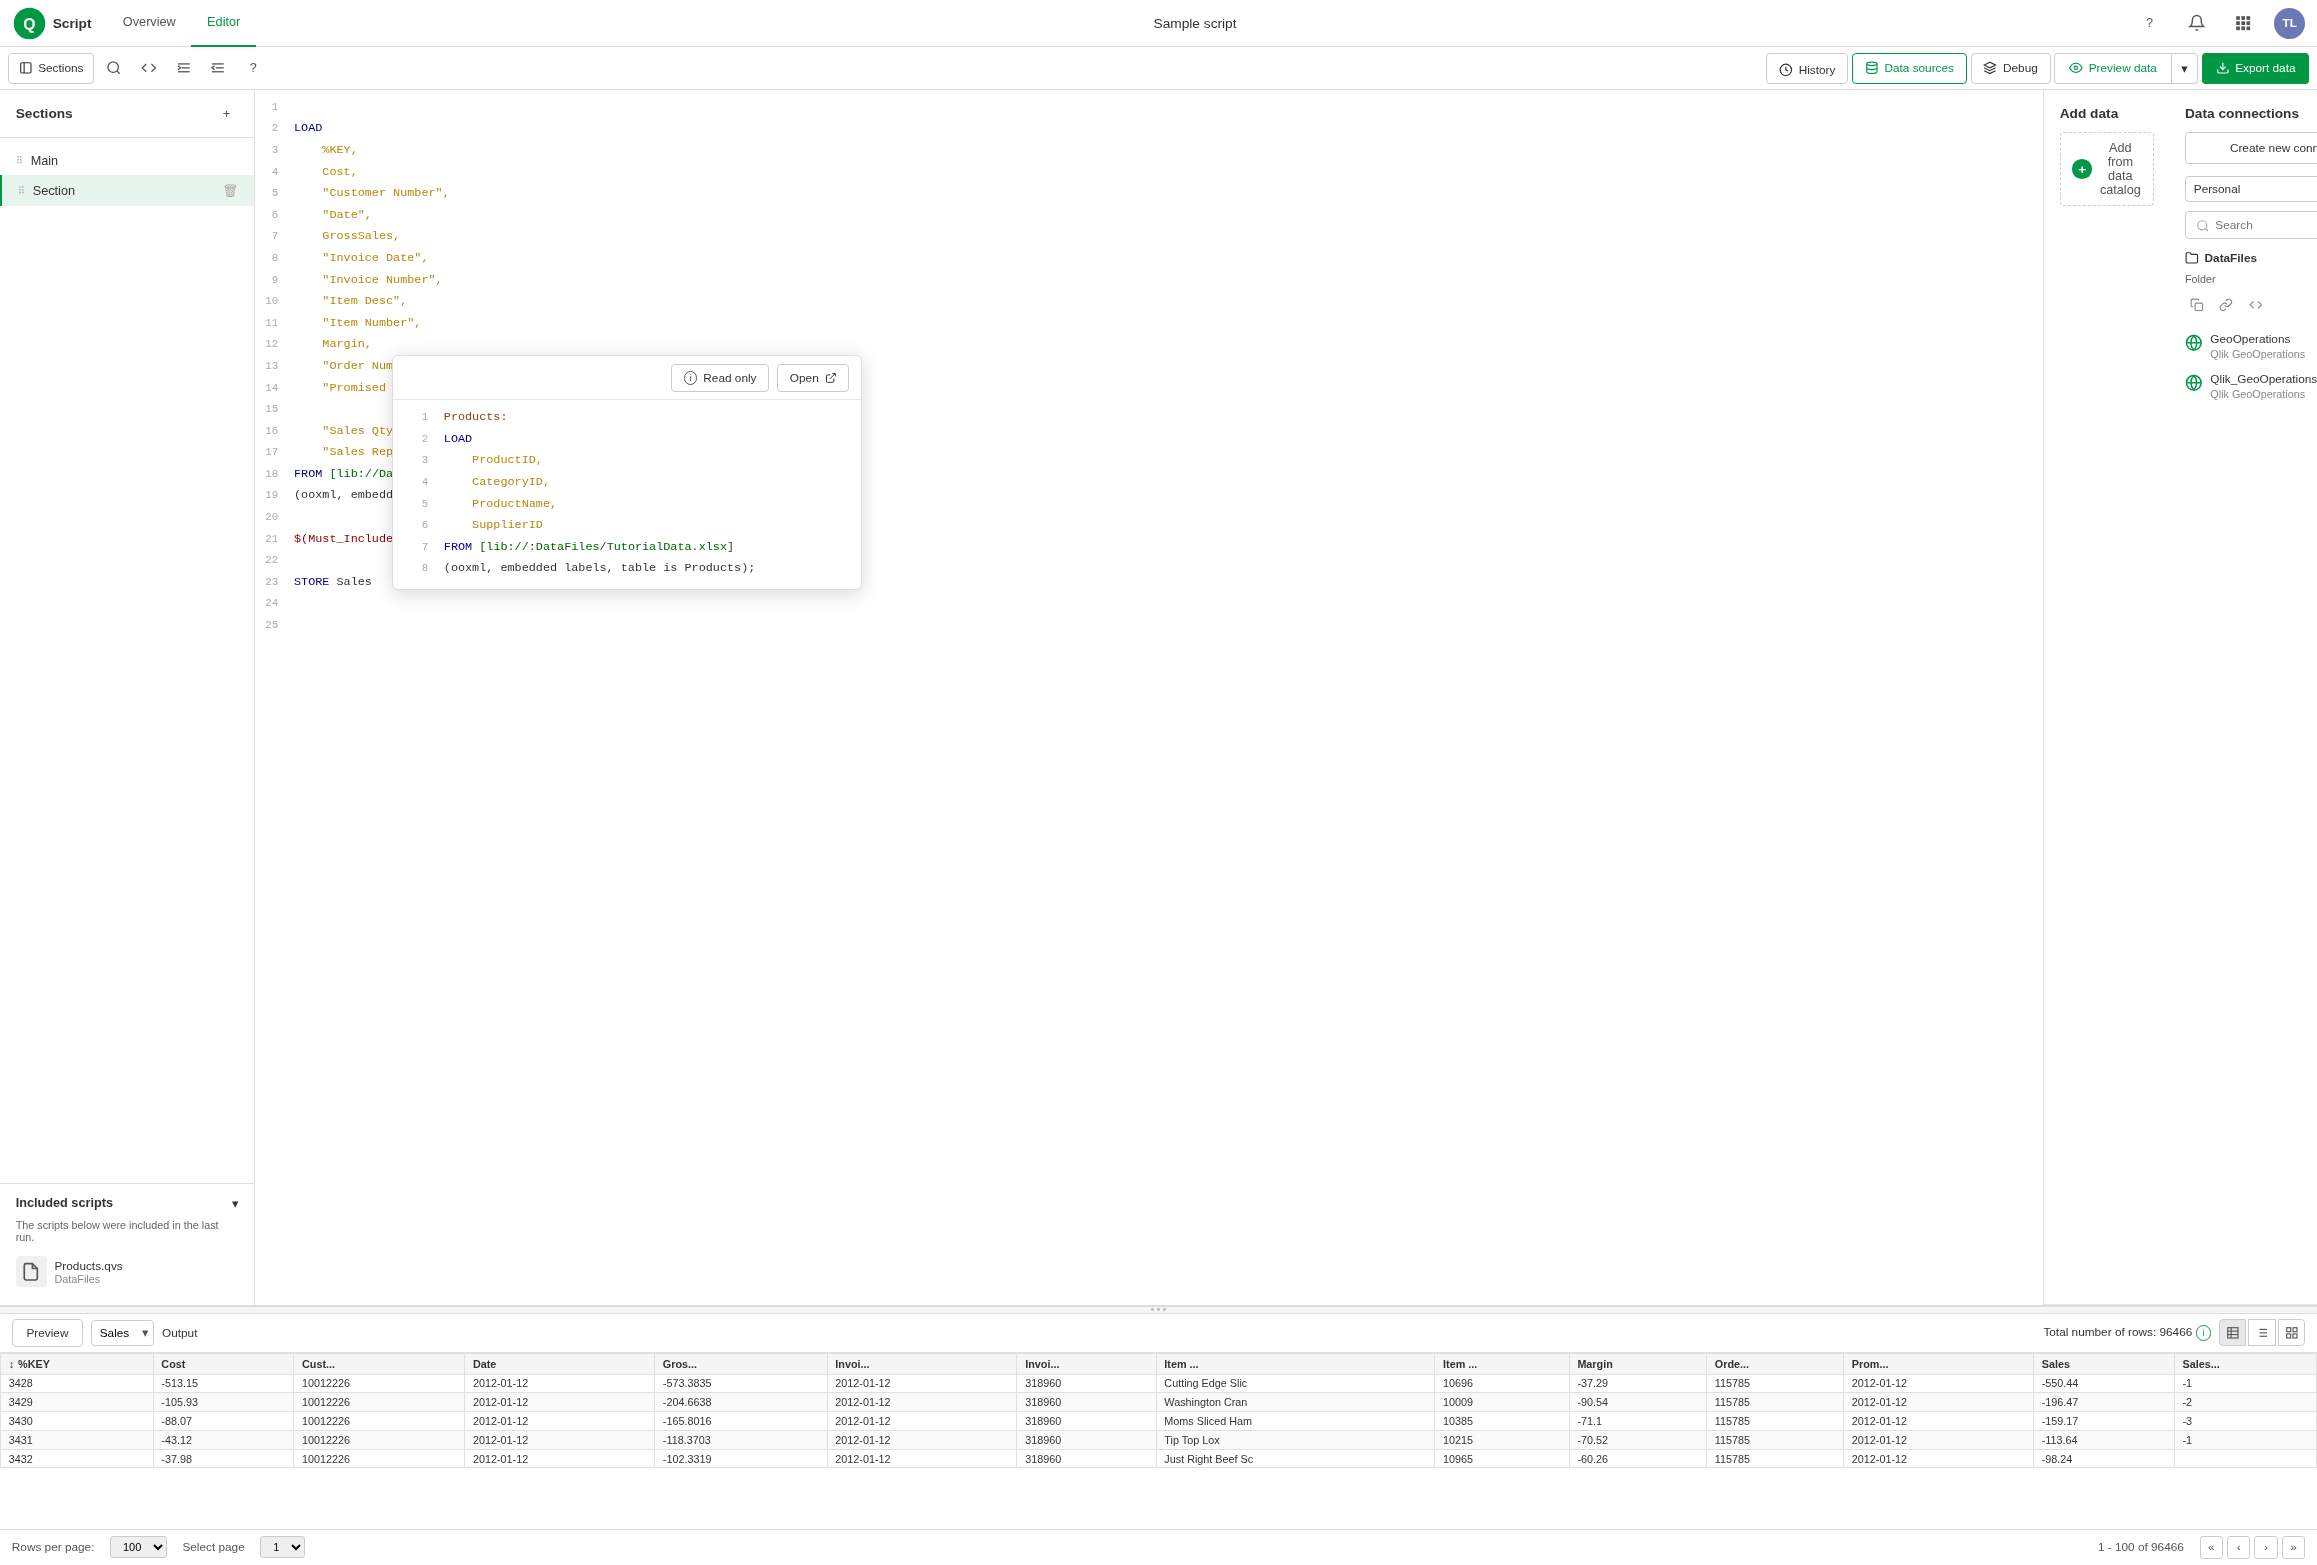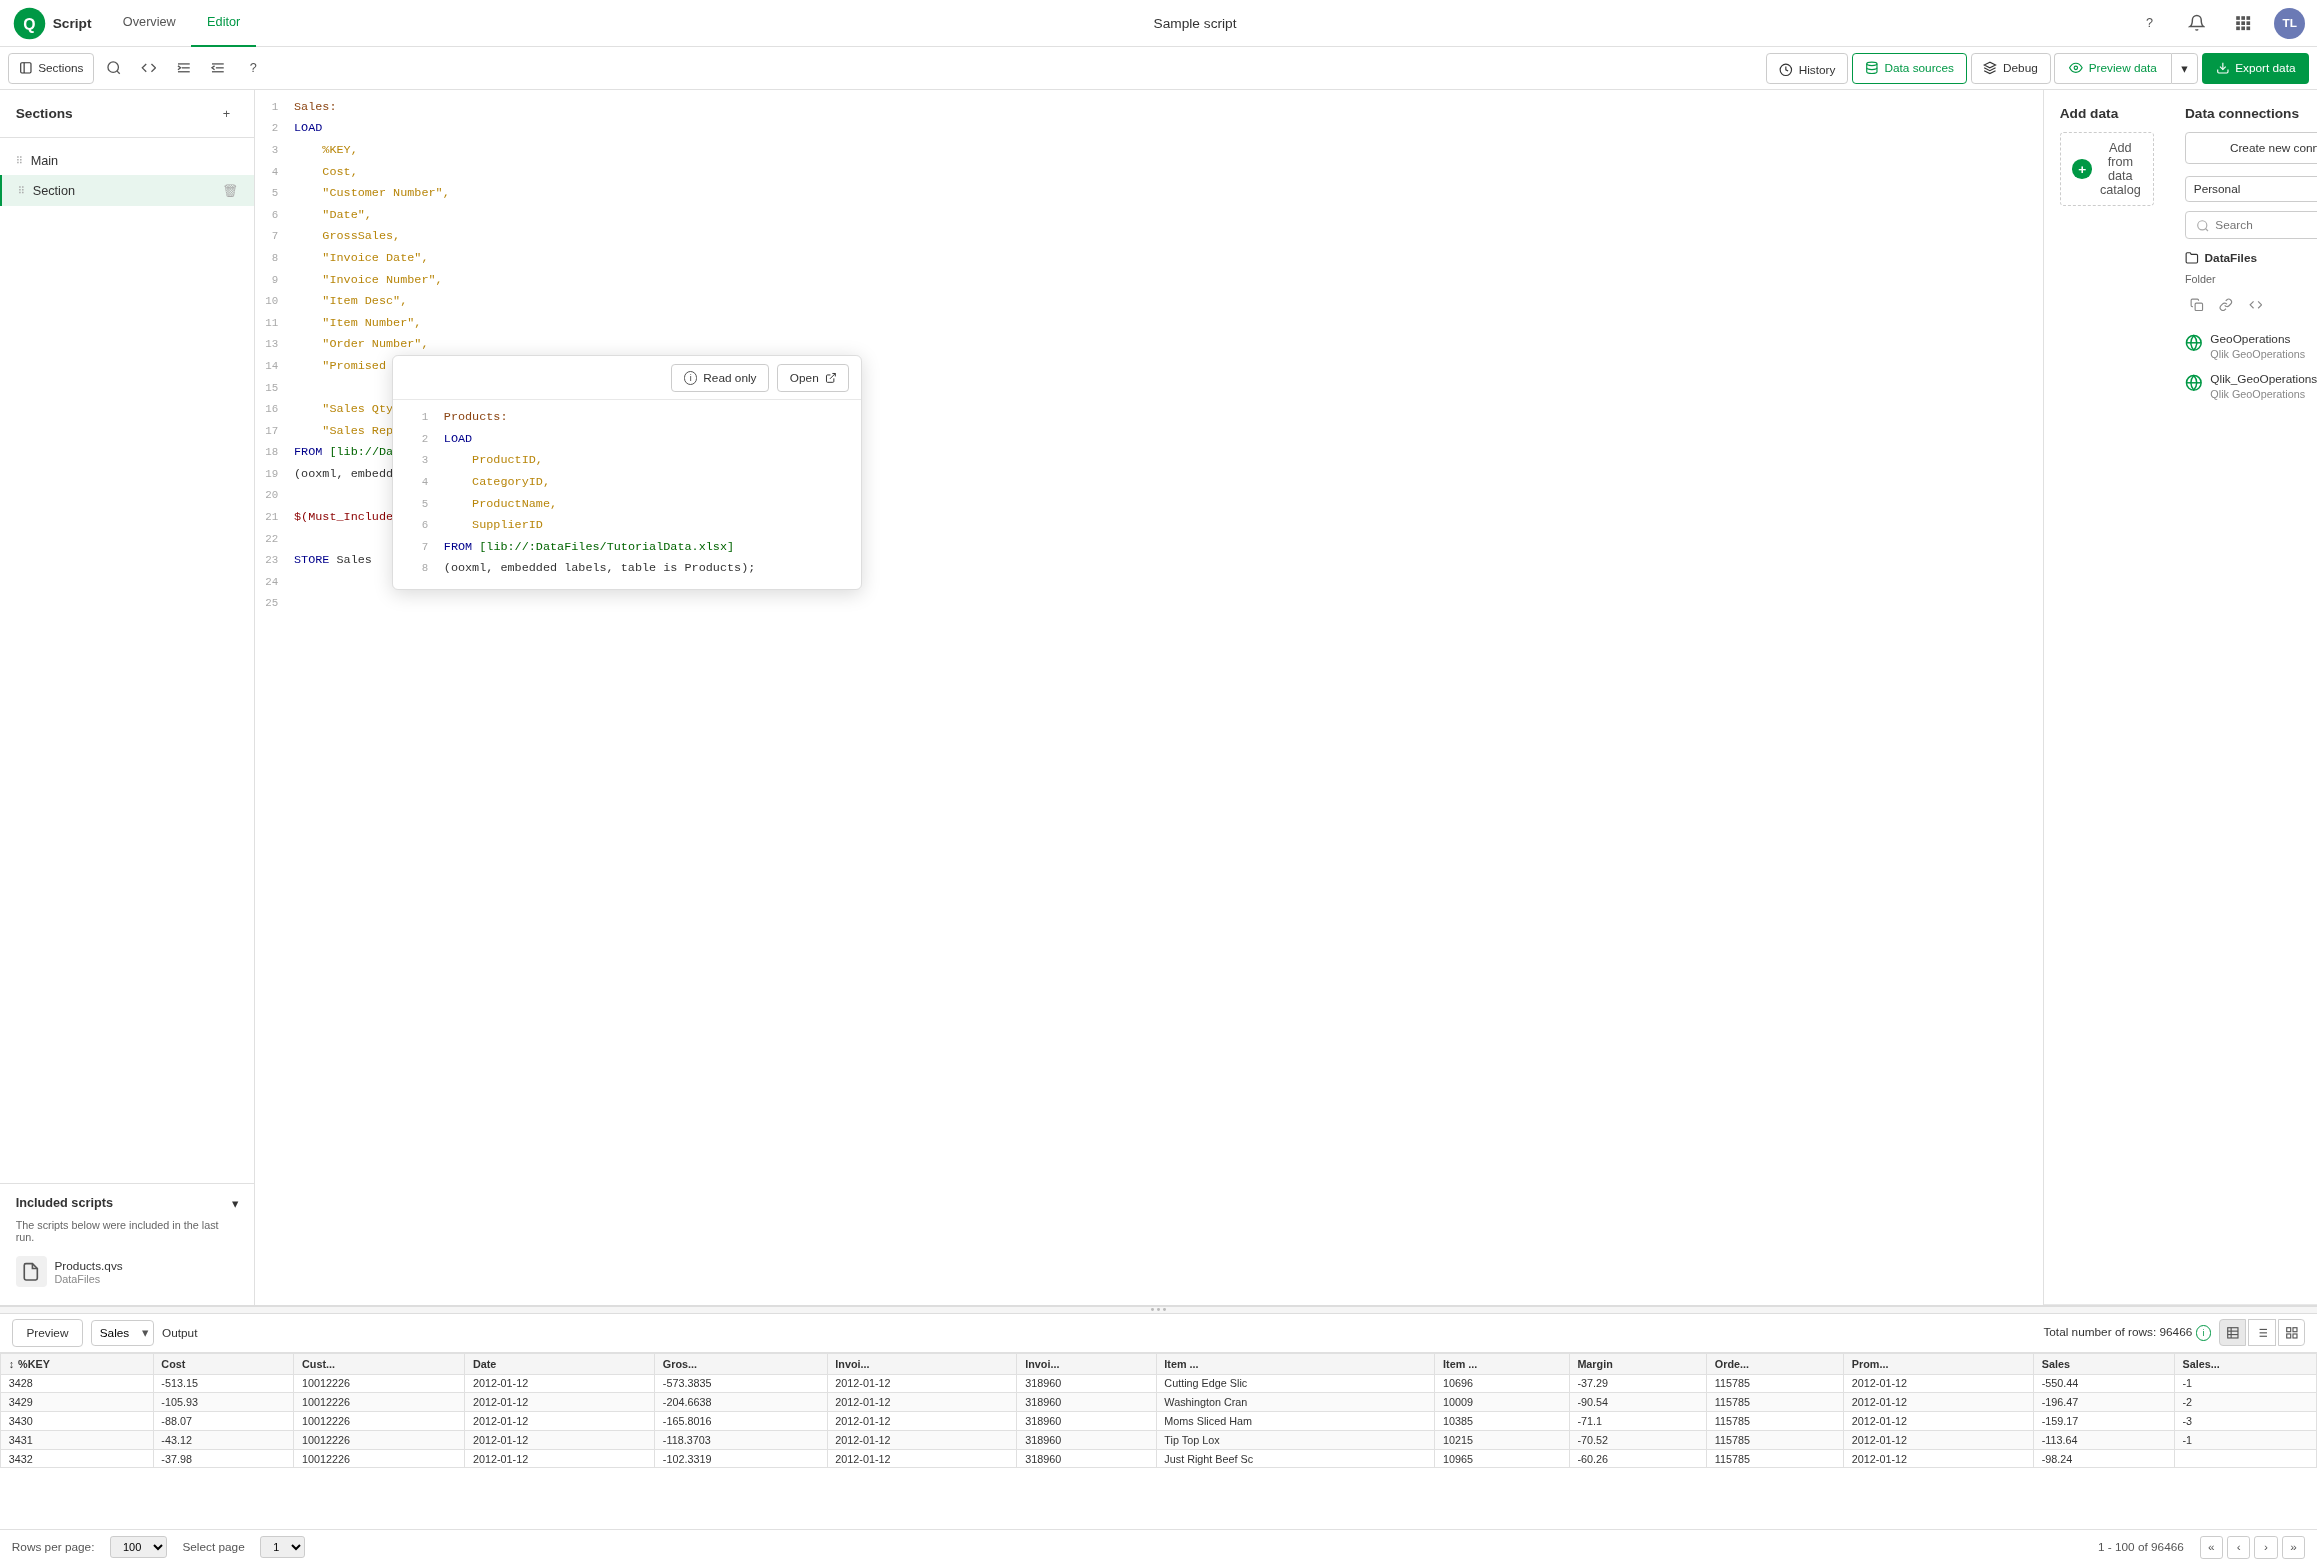--- a/index.html
+++ b/index.html
@@ -321,21 +321,20 @@
         </div>
       </div>
     </div>
   </div>
 
   <div class="editor-area">
     <div class="code-editor" style="position:relative;">
 
       <div class="code-line">
           <span class="line-num">1</span>
-          <span class="line-content kw-table">Sales:</span>
         </div>
       <div class="code-line">
           <span class="line-num">2</span>
           <span class="line-content kw-load">LOAD</span>
         </div>
       <div class="code-line">
           <span class="line-num">3</span>
           <span class="line-content kw-field">    %KEY,</span>
         </div>
       <div class="code-line">
@@ -362,20 +361,24 @@
           <span class="line-num">9</span>
           <span class="line-content kw-string">    "Invoice Number",</span>
         </div>
       <div class="code-line">
           <span class="line-num">10</span>
           <span class="line-content kw-string">    "Item Desc",</span>
         </div>
       <div class="code-line">
           <span class="line-num">11</span>
           <span class="line-content kw-string">    "Item Number",</span>
+        </div>
+      <div class="code-line">
+          <span class="line-num">12</span>
+          <span class="line-content kw-field">    Margin,</span>
         </div>
       <div class="code-line">
           <span class="line-num">13</span>
           <span class="line-content kw-string">    "Order Number",</span>
         </div>
       <div class="code-line">
           <span class="line-num">14</span>
           <span class="line-content kw-string">    "Promised Delivery Date",</span>
         </div>
       <div class="code-line">

